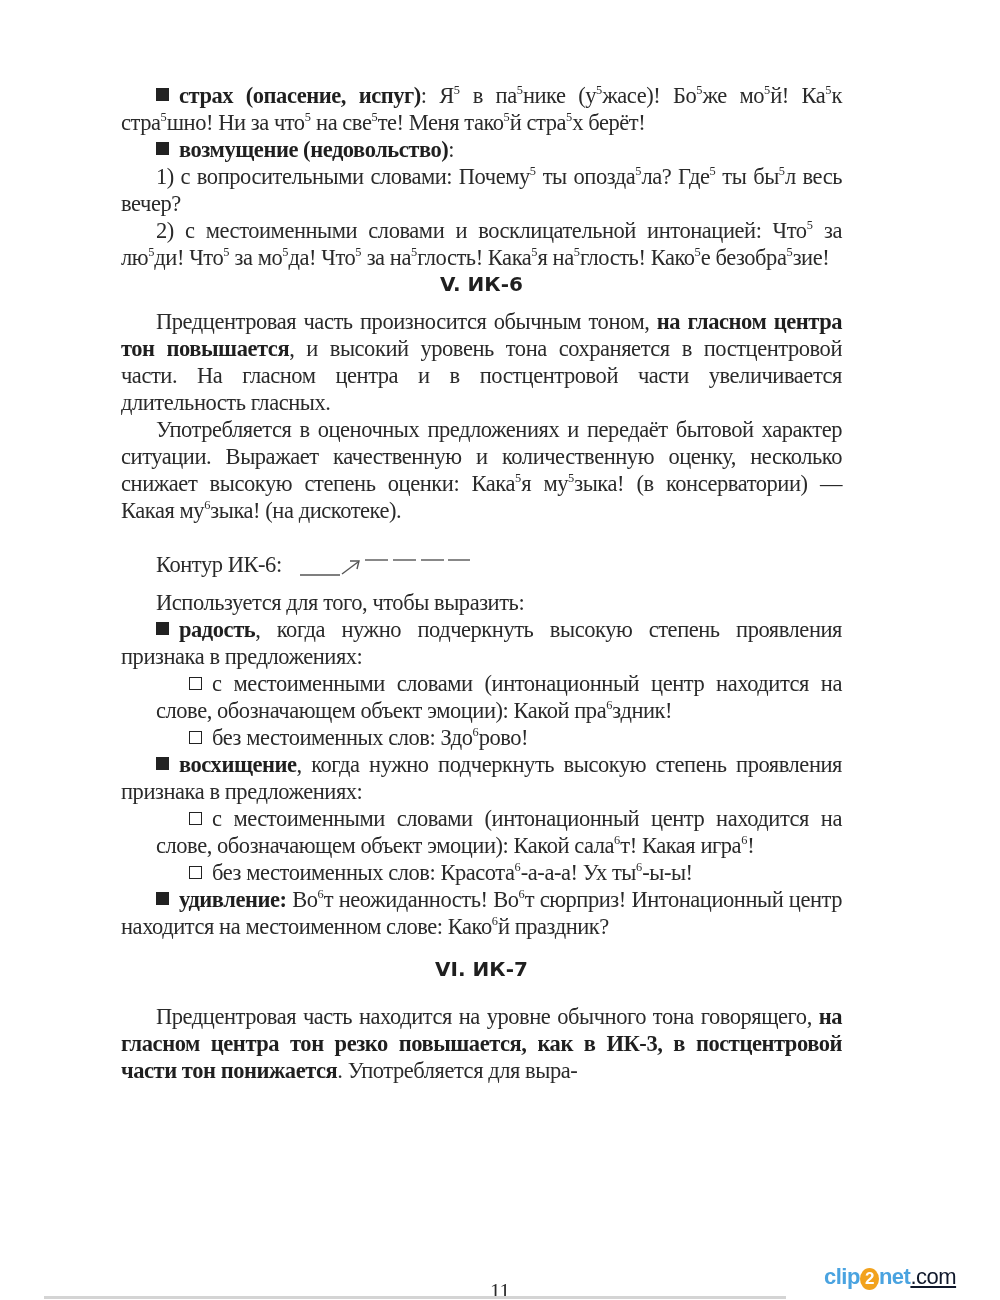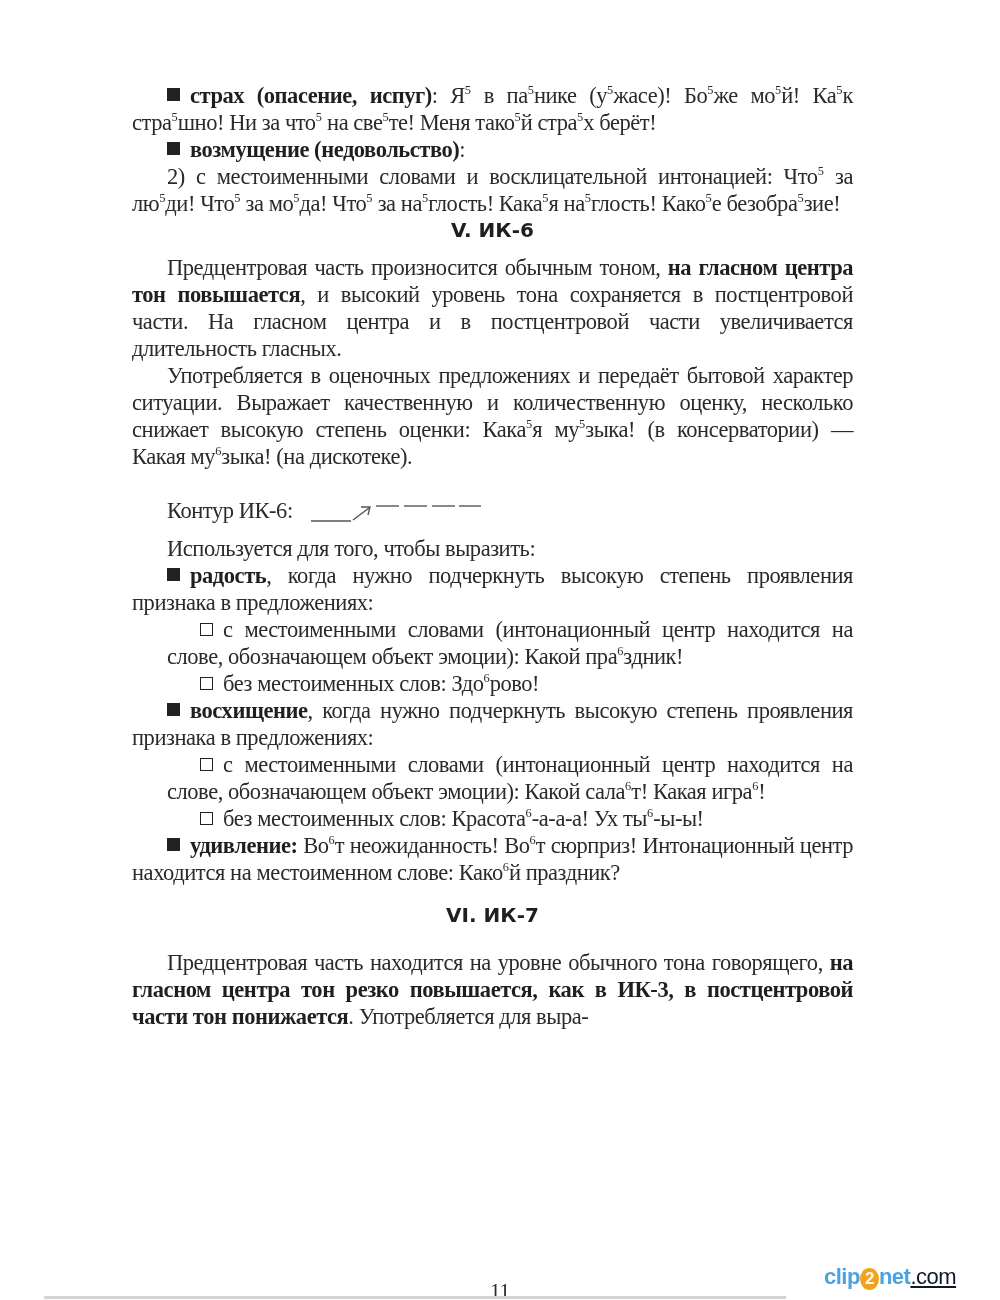--- a/index.html
+++ b/index.html
@@ -2,21 +2,21 @@
 <html><head>
   <meta charset="utf-8">
   <style>
     html, body { margin: 0; padding: 0; background: #ffffff; }
     body {
       width: 1000px; height: 1300px; position: relative; overflow: hidden;
       font-family: "Liberation Serif", "DejaVu Serif", serif;
       color: #2a2a2a;
     }
     .page {
-      position: absolute; left: 132px; top: 82px; width: 721px;
+      position: absolute; left: 121px; top: 82px; width: 721px;
       font-size: 22.5px; line-height: 27px;
       letter-spacing: -0.45px;
     }
     .p { text-align: justify; margin: 0; }
     .ind { text-indent: 35px; }
     .sub { padding-left: 35px; text-indent: 33px; }
     b, .b { font-weight: bold; color: #1f1f1f; }
     sup { font-size: 0.55em; line-height: 0; vertical-align: 0.75em; letter-spacing: 0; }
     .sq { display: inline-block; width: 13px; height: 13px; background: #222; margin-right: 10px; vertical-align: 2px; text-indent: 0; }
     .cb { display: inline-block; width: 13px; height: 13px; border: 1.5px solid #222; margin-right: 10px; vertical-align: 1px; box-sizing: border-box; text-indent: 0;}
@@ -43,20 +43,23 @@
 <div class="page">
 
   <p class="p ind">
     <span class="sq"></span><b>страх (опасение, испуг)</b><span>: Я</span><sup>5</sup><span> в па</span><sup>5</sup><span>нике (у</span><sup>5</sup><span>жасе)! Бо</span><sup>5</sup><span>же мо</span><sup>5</sup><span>й! Ка</span><sup>5</sup><span>к стра</span><sup>5</sup><span>шно! Ни за что</span><sup>5</sup><span> на све</span><sup>5</sup><span>те! Меня тако</span><sup>5</sup><span>й стра</span><sup>5</sup><span>х берёт!</span>
   </p>
 
   <p class="p ind">
     <span class="sq"></span><b>возмущение (недовольство)</b><span>:</span>
   </p>
 
+  <p class="p ind">
+    <span>1) с вопросительными словами: Почему</span><sup>5</sup><span> ты опозда</span><sup>5</sup><span>ла? Где</span><sup>5</sup><span> ты бы</span><sup>5</sup><span>л весь вечер?</span>
+  </p>
 
   <p class="p ind">
     <span>2) с местоименными словами и восклицательной интонацией: Что</span><sup>5</sup><span> за лю</span><sup>5</sup><span>ди! Что</span><sup>5</sup><span> за мо</span><sup>5</sup><span>да! Что</span><sup>5</sup><span> за на</span><sup>5</sup><span>глость! Кака</span><sup>5</sup><span>я на</span><sup>5</sup><span>глость! Како</span><sup>5</sup><span>е безобра</span><sup>5</sup><span>зие!</span>
   </p>
 
   <div class="heading h1">V. ИК-6</div>
 
   <p class="p ind">
     <span>Предцентровая часть произносится обычным тоном, </span><b>на гласном центра тон повышается</b><span>, и высокий уровень тона сохраняется в постцентровой части. На гласном центра и в постцентровой части увеличивается длительность гласных.</span>
   </p>

